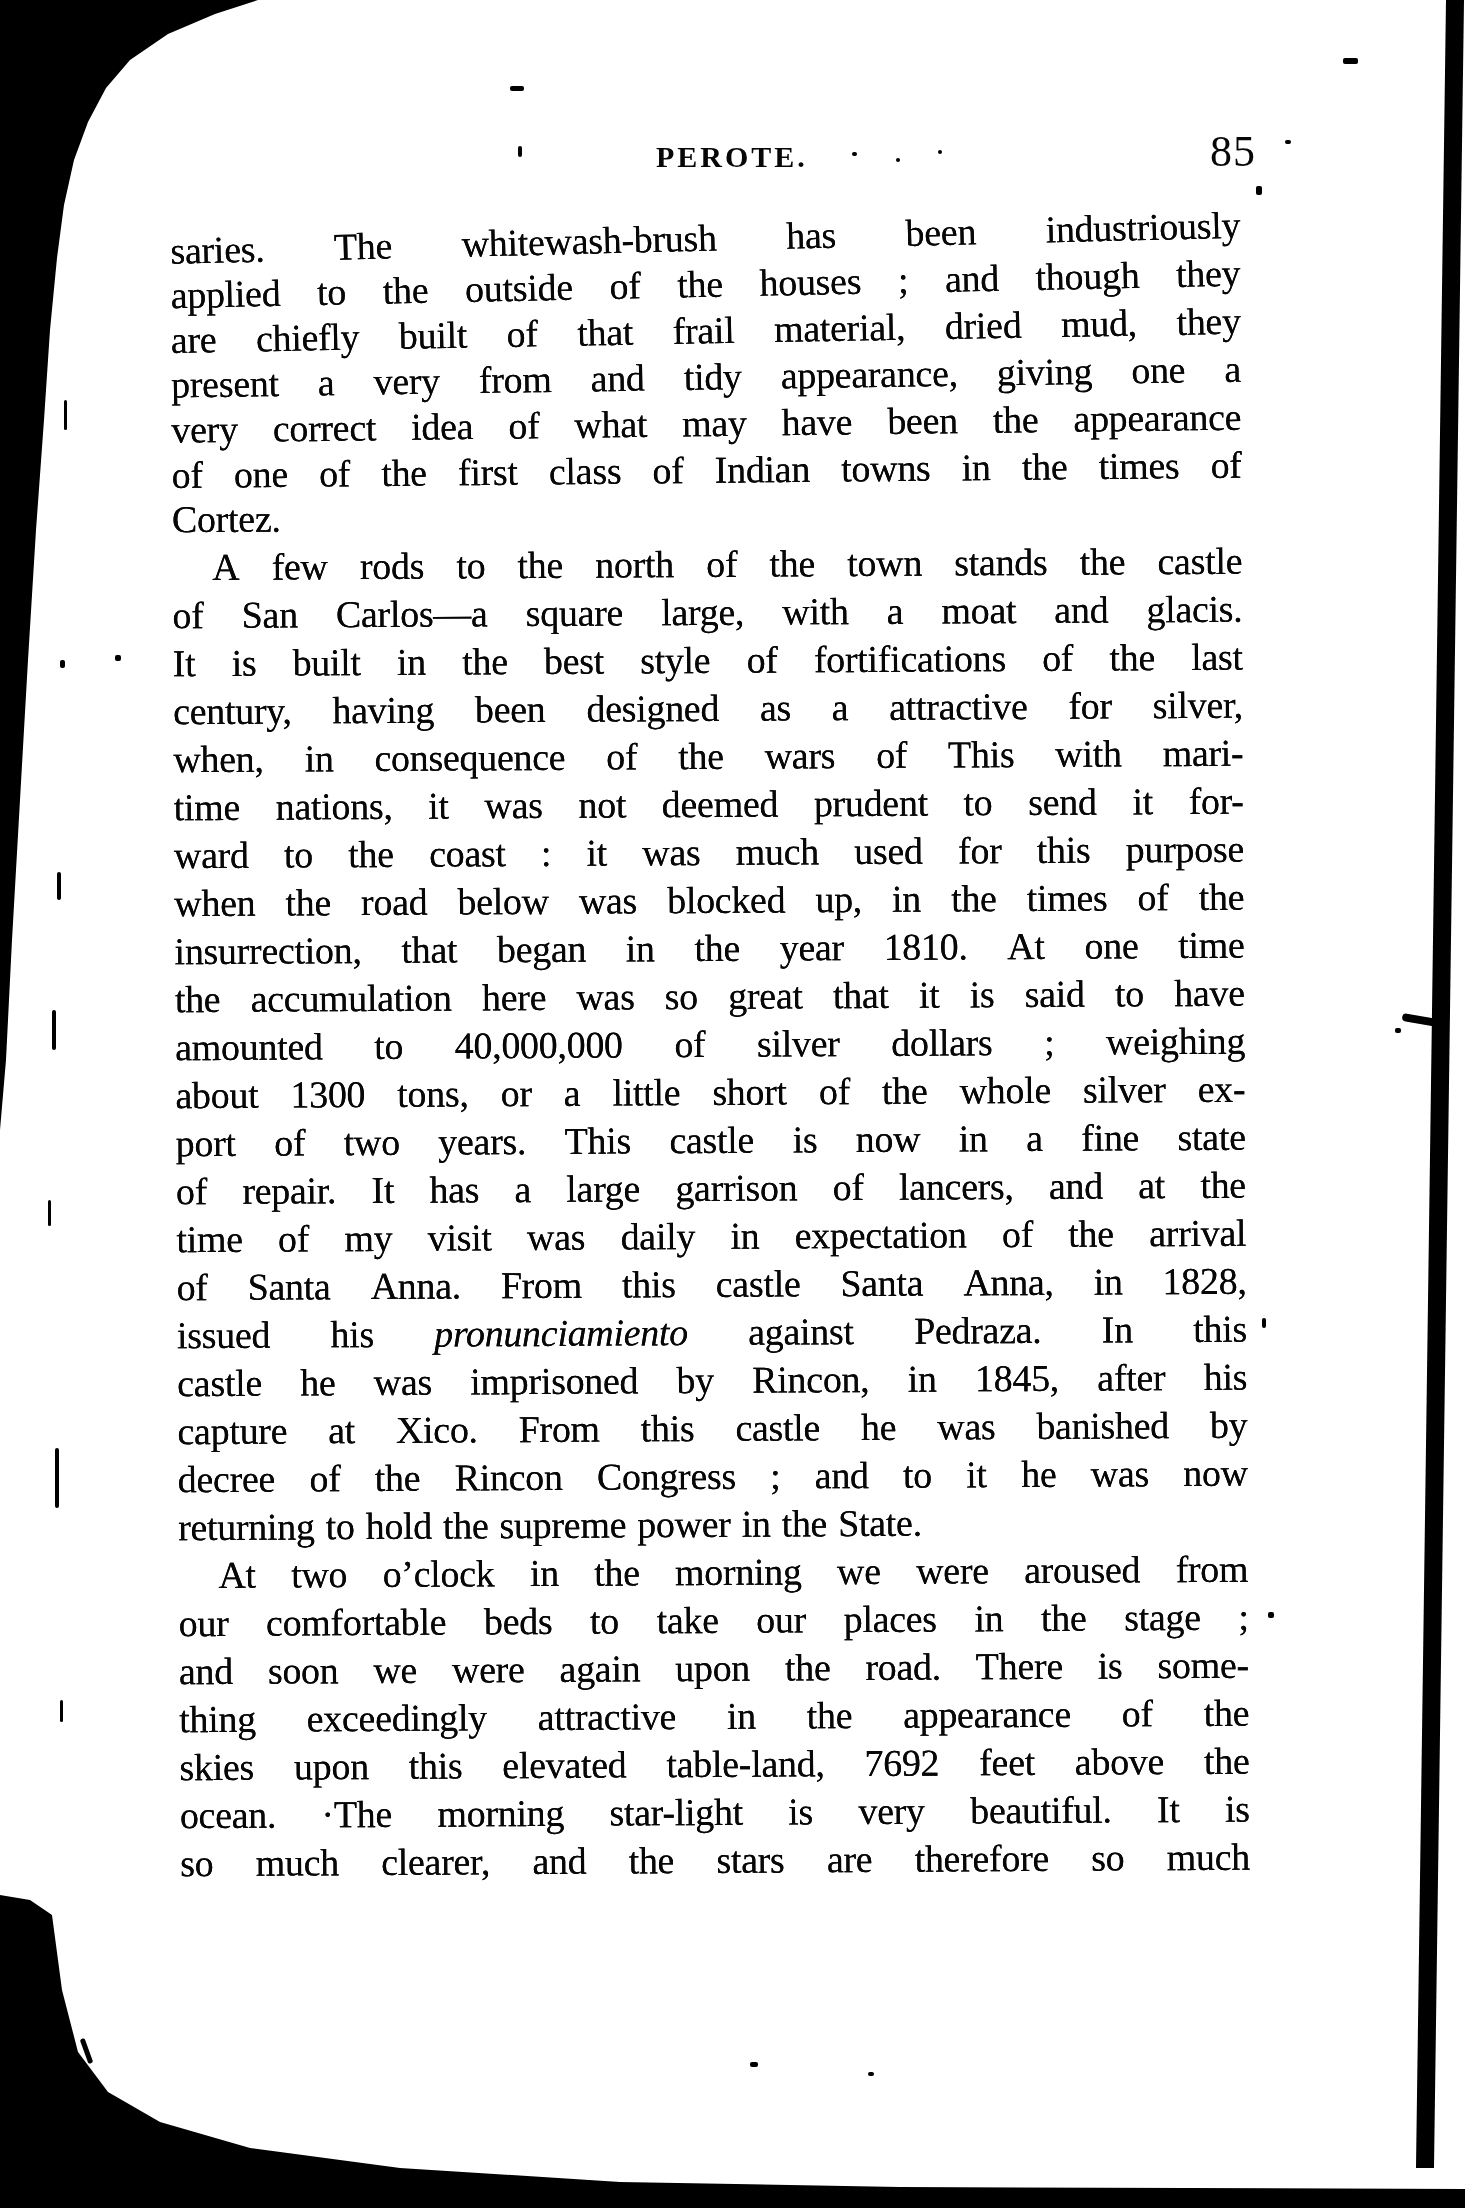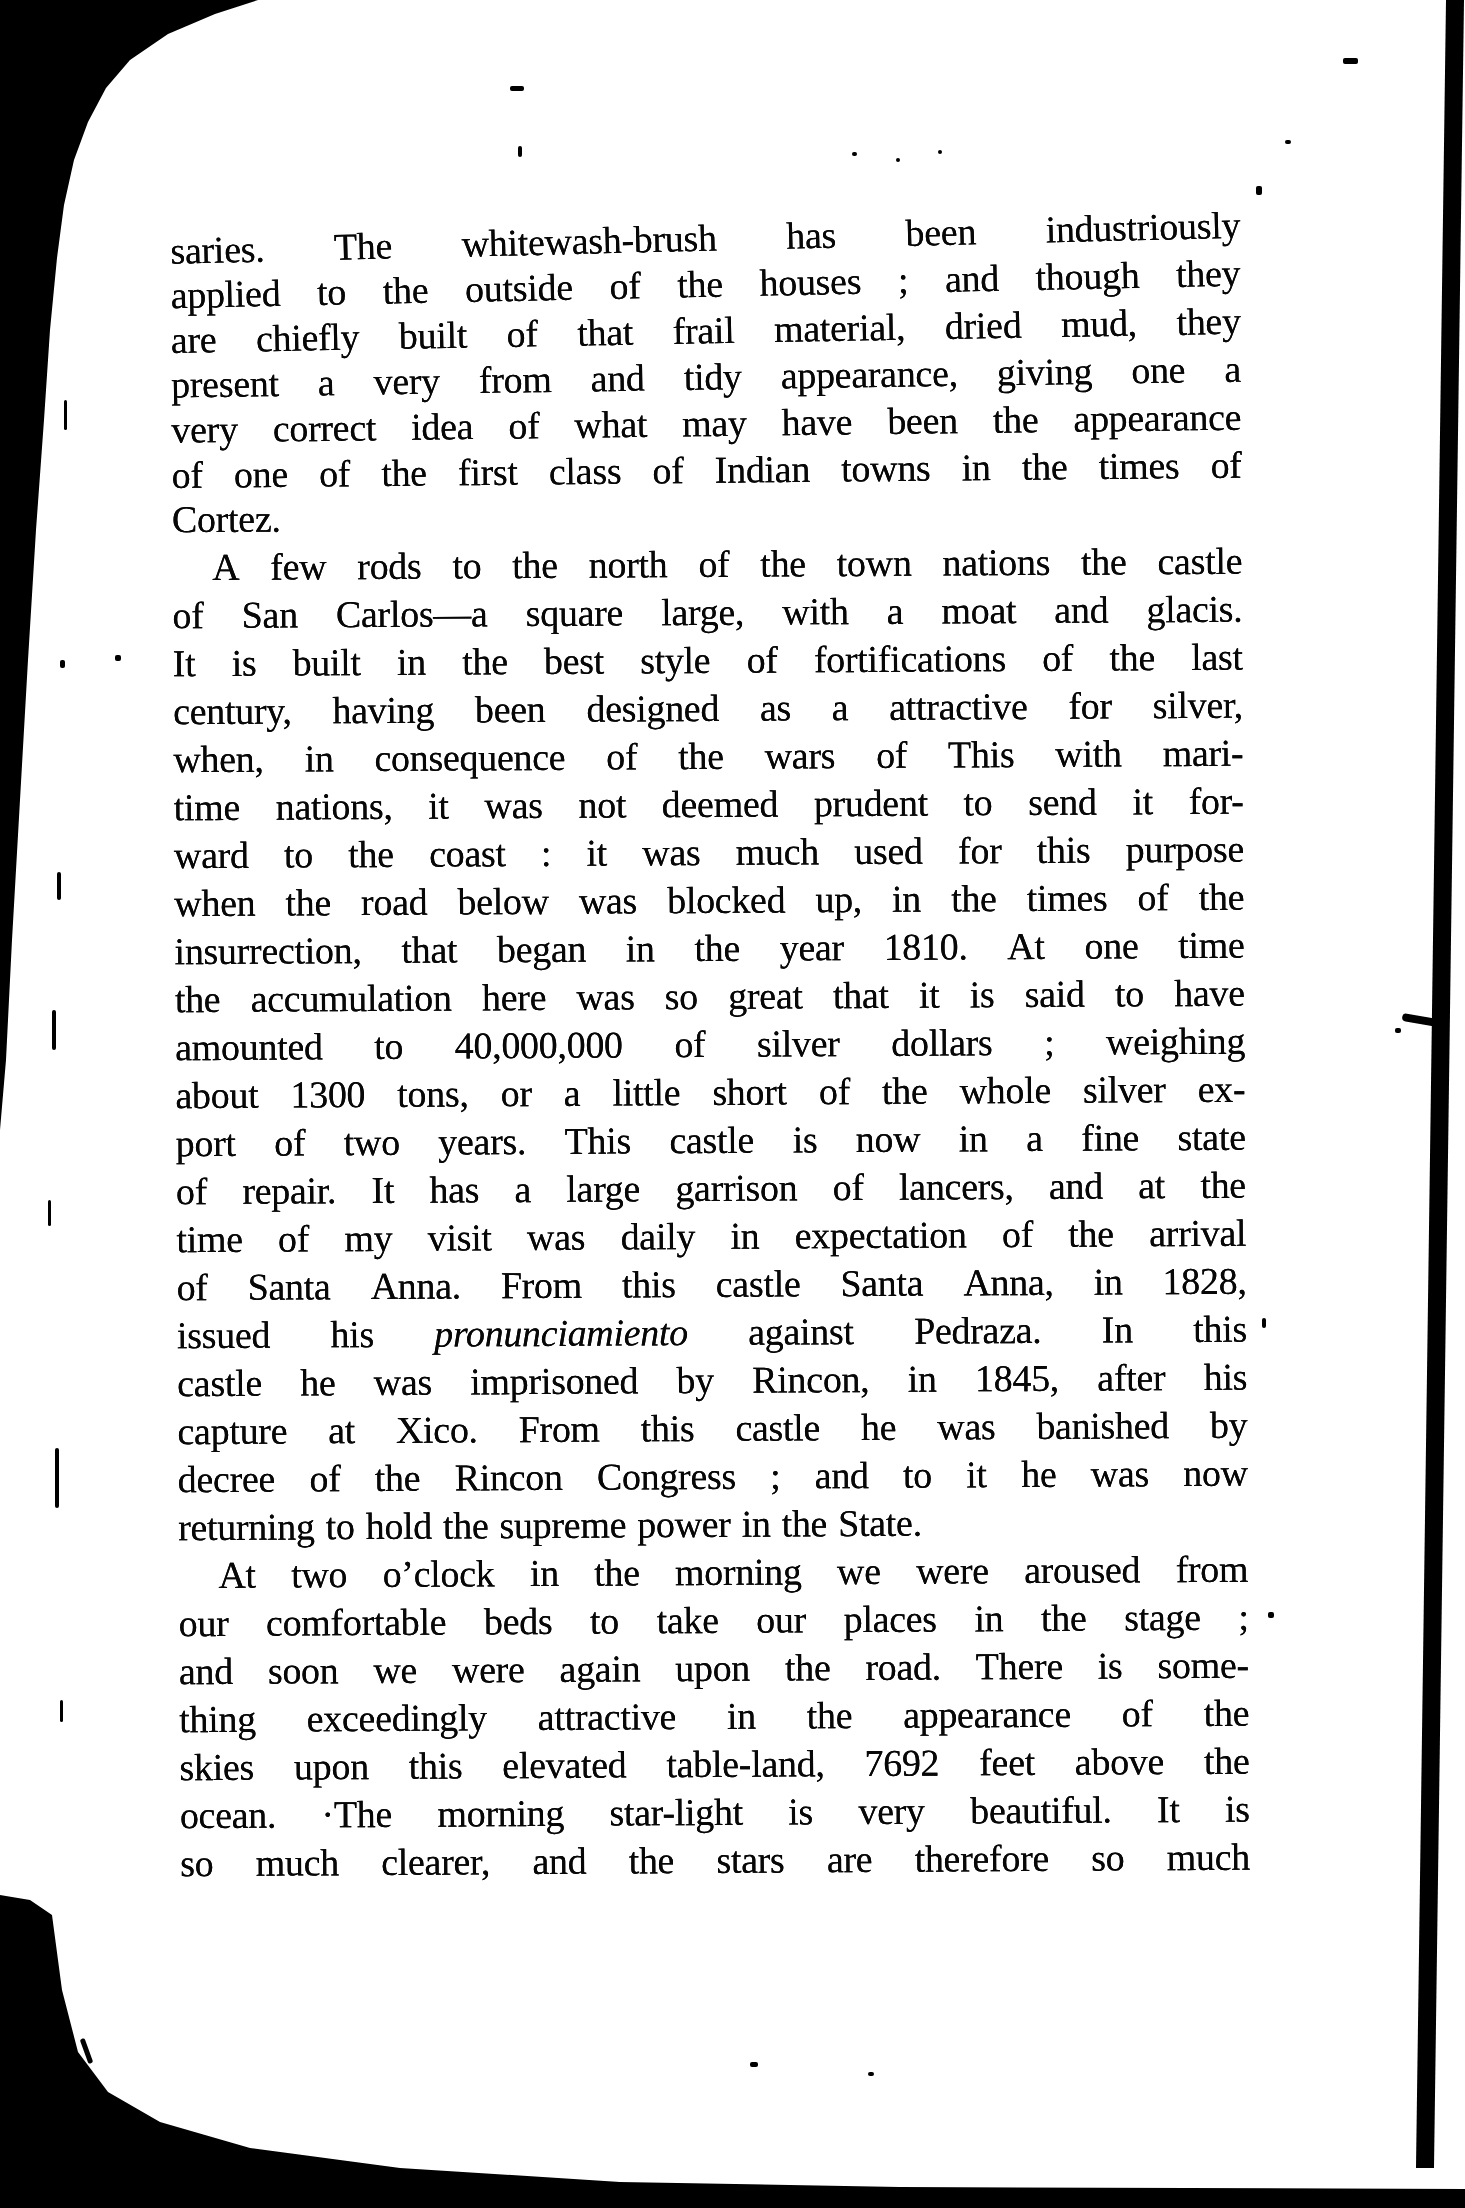--- a/index.html
+++ b/index.html
@@ -83,20 +83,24 @@
   <div class="sp" style="left:60px;top:1700px;width:3px;height:22px;"></div>
   <div class="sp" style="left:84px;top:2038px;width:5px;height:26px;transform:rotate(-20deg);"></div>
   <div class="sp" style="left:1402px;top:1016px;width:36px;height:8px;transform:rotate(10deg);border-radius:4px;"></div>
   <div class="sp" style="left:1395px;top:1028px;width:6px;height:5px;"></div>
   <div class="sp" style="left:1434px;top:1286px;width:9px;height:7px;"></div>
   <div class="sp" style="left:1268px;top:1612px;width:6px;height:6px;"></div>
   <div class="sp" style="left:1262px;top:1318px;width:4px;height:10px;"></div>
   <div class="sp" style="left:750px;top:2062px;width:8px;height:5px;"></div>
   <div class="sp" style="left:868px;top:2072px;width:6px;height:4px;"></div>
 
+  <div class="header">
+    <span class="running-title">PEROTE.</span>
+    <span class="page-number">85</span>
+  </div>
 
   <div class="textblock" id="textblock">
       <div class="line" style="transform: rotate(-1.05deg); transform-origin: 100% 50%;">
         <span class="w">saries.</span>
         <span class="w">The</span>
         <span class="w">whitewash-brush</span>
         <span class="w">has</span>
         <span class="w">been</span>
         <span class="w">industriously</span>
       </div>
@@ -170,21 +174,21 @@
       <div class="line indent">
         <span class="w">A</span>
         <span class="w">few</span>
         <span class="w">rods</span>
         <span class="w">to</span>
         <span class="w">the</span>
         <span class="w">north</span>
         <span class="w">of</span>
         <span class="w">the</span>
         <span class="w">town</span>
-        <span class="w">nations</span>
+        <span class="w">stands</span>
         <span class="w">the</span>
         <span class="w">castle</span>
       </div>
       <div class="line">
         <span class="w">of</span>
         <span class="w">San</span>
         <span class="w">Carlos—a</span>
         <span class="w">square</span>
         <span class="w">large,</span>
         <span class="w">with</span>

